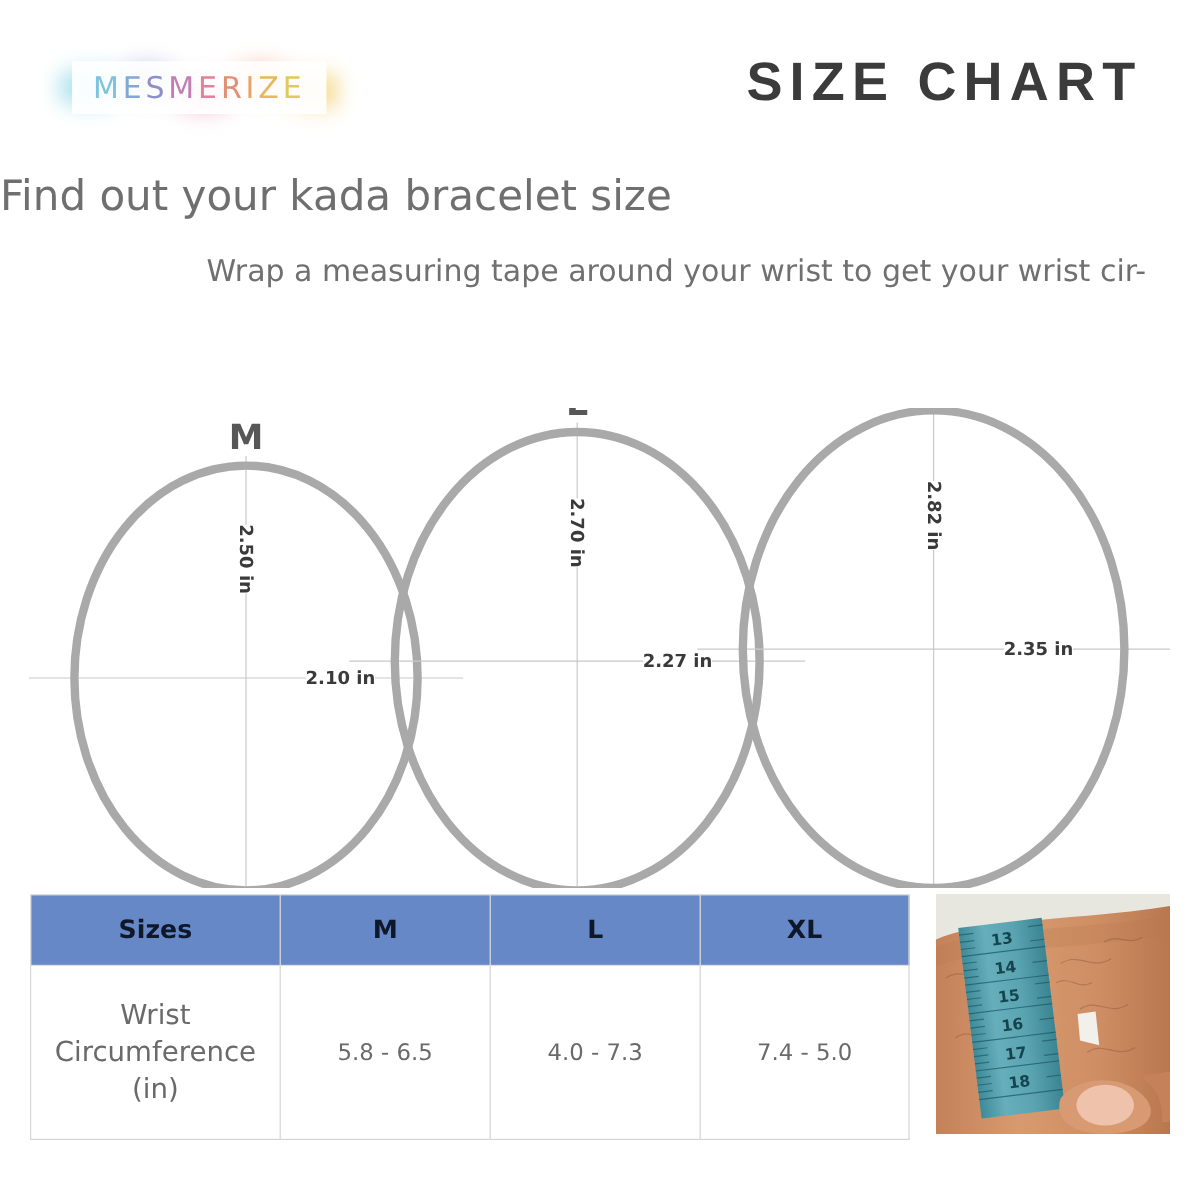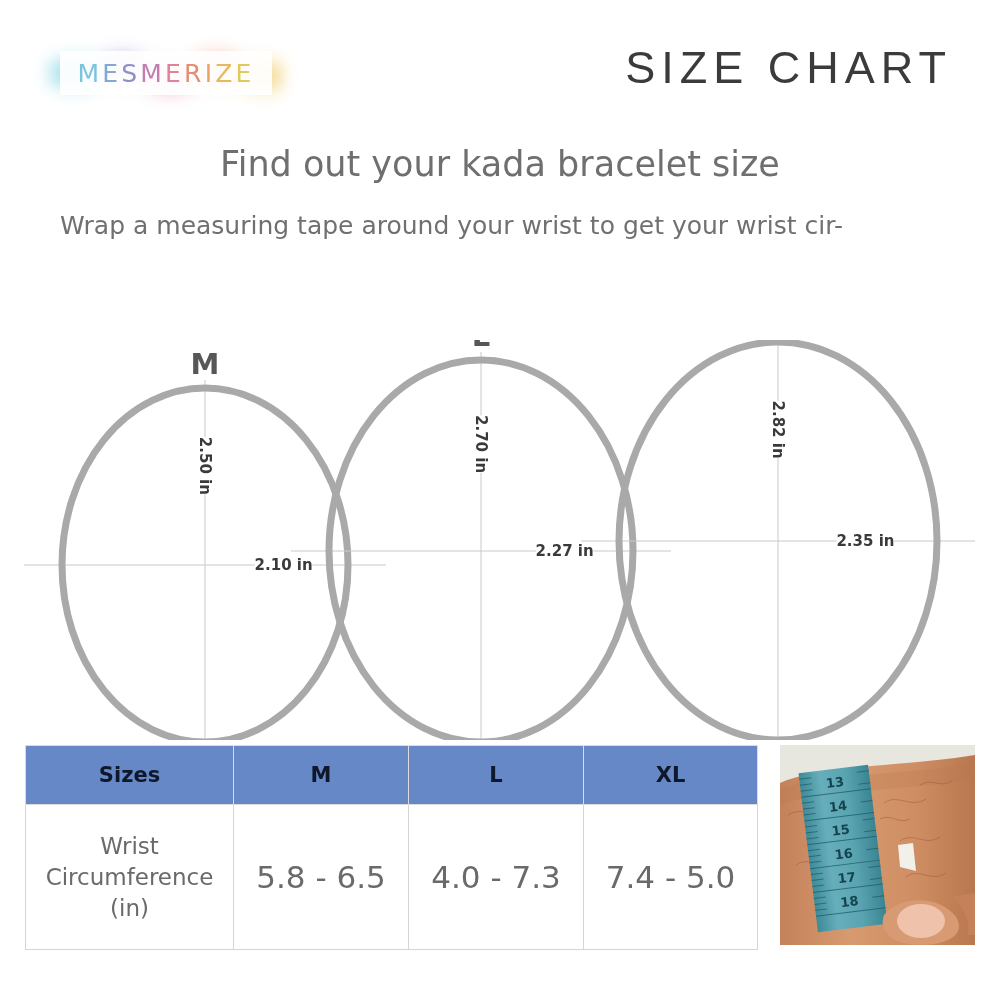--- a/index.html
+++ b/index.html
@@ -57,42 +57,42 @@
     font-weight: 400;
     letter-spacing: 3.2px;
     white-space: nowrap;
   }
   #logo-text span { display: inline-block; }
 
   #chart-title {
     position: absolute;
     right: 48px; top: 42px;
     font-size: 45px;
-    font-weight: 400;
+    font-weight: 700;
     letter-spacing: 6px;
     color: #3b3b3b;
     font-family: "Liberation Sans", sans-serif;
     white-space: nowrap;
   }
 
   
   #headline {
     position: absolute;
     left: 0; top: 144px;
     width: 1000px;
-    text-align: center;
+    text-align: left;
     font-size: 35px;
     font-weight: 400;
     color: #6f6f6f;
   }
   #intro {
     position: absolute;
-    left: 60px; top: 200px;
+    left: 50px; top: 200px;
     width: 905px;
-    text-align: left;
+    text-align: right;
     font-size: 25px;
     line-height: 52px;
     color: #707070;
   }
   #intro p { margin: 0; }
 
   
   #diagram {
     position: absolute;
     left: 0; top: 340px;
@@ -126,21 +126,21 @@
     color: #0f172a;
     font-size: 21px;
     font-weight: 700;
     height: 56px;
     border: 1px solid #dcdcdc;
     text-align: center;
   }
   #size-table td {
     background: #ffffff;
     color: #6a6a6a;
-    font-size: 31px;
+    font-size: 19px;
     height: 142px;
     border: 1px solid #d5d5d5;
     text-align: center;
     vertical-align: middle;
     line-height: 31px;
   }
   #size-table td.rowhead { font-size: 23px; margin-top: 20px; }
   #size-table col.c0 { width: 208px; }
   #size-table col.c1 { width: 175px; }
   #size-table col.c2 { width: 175px; }

